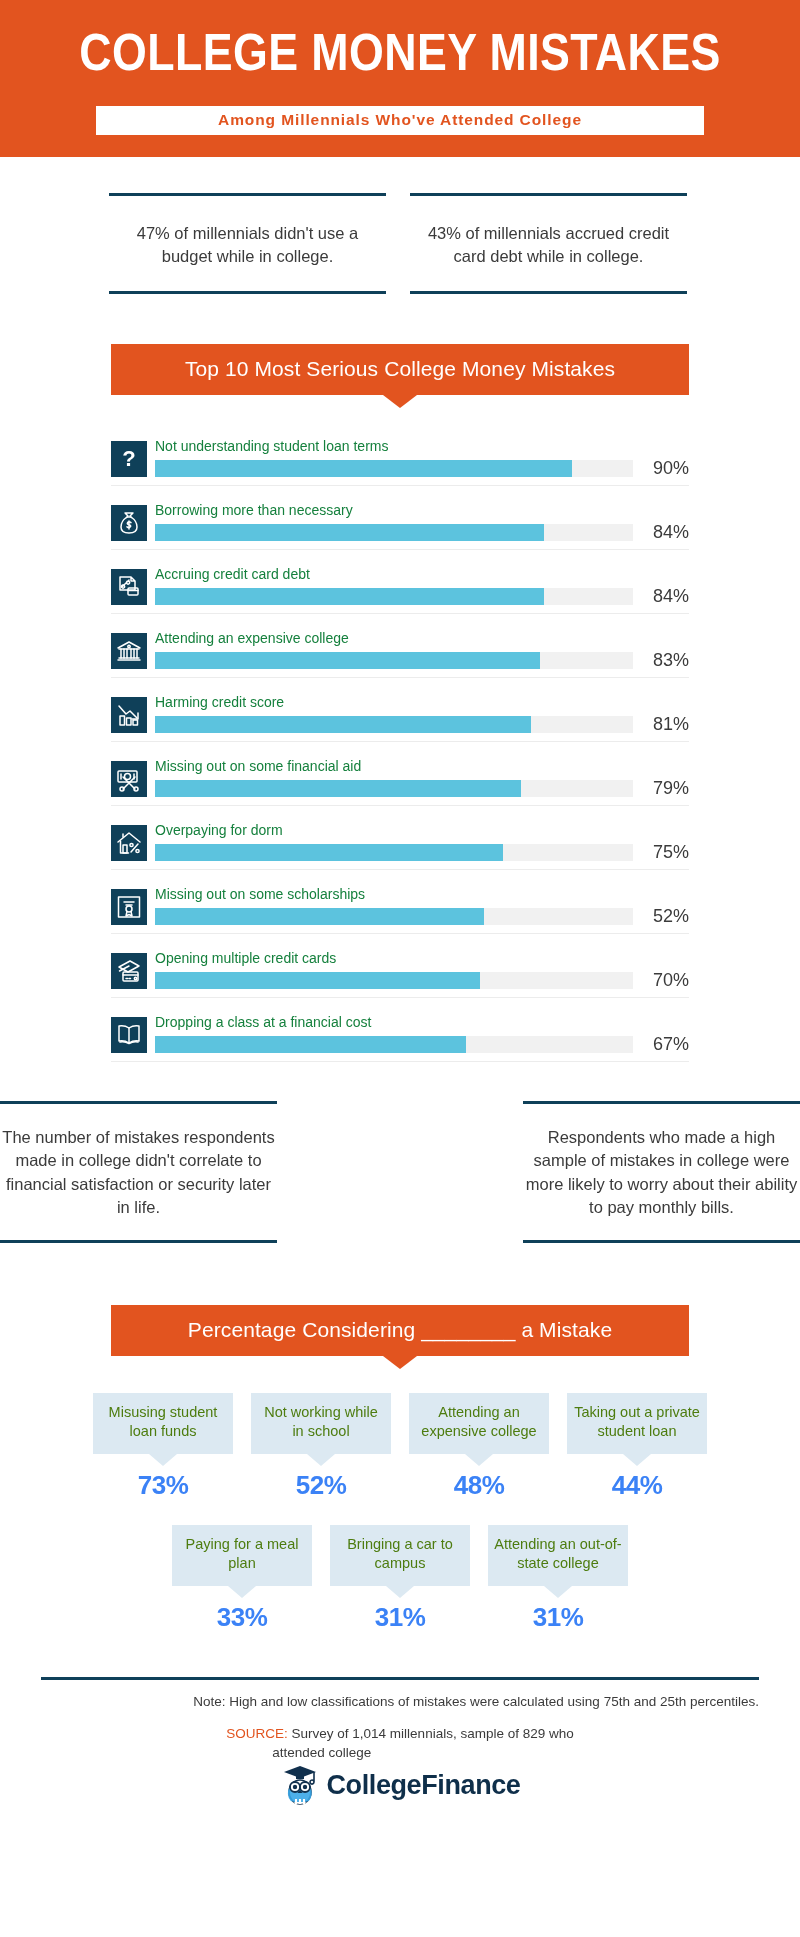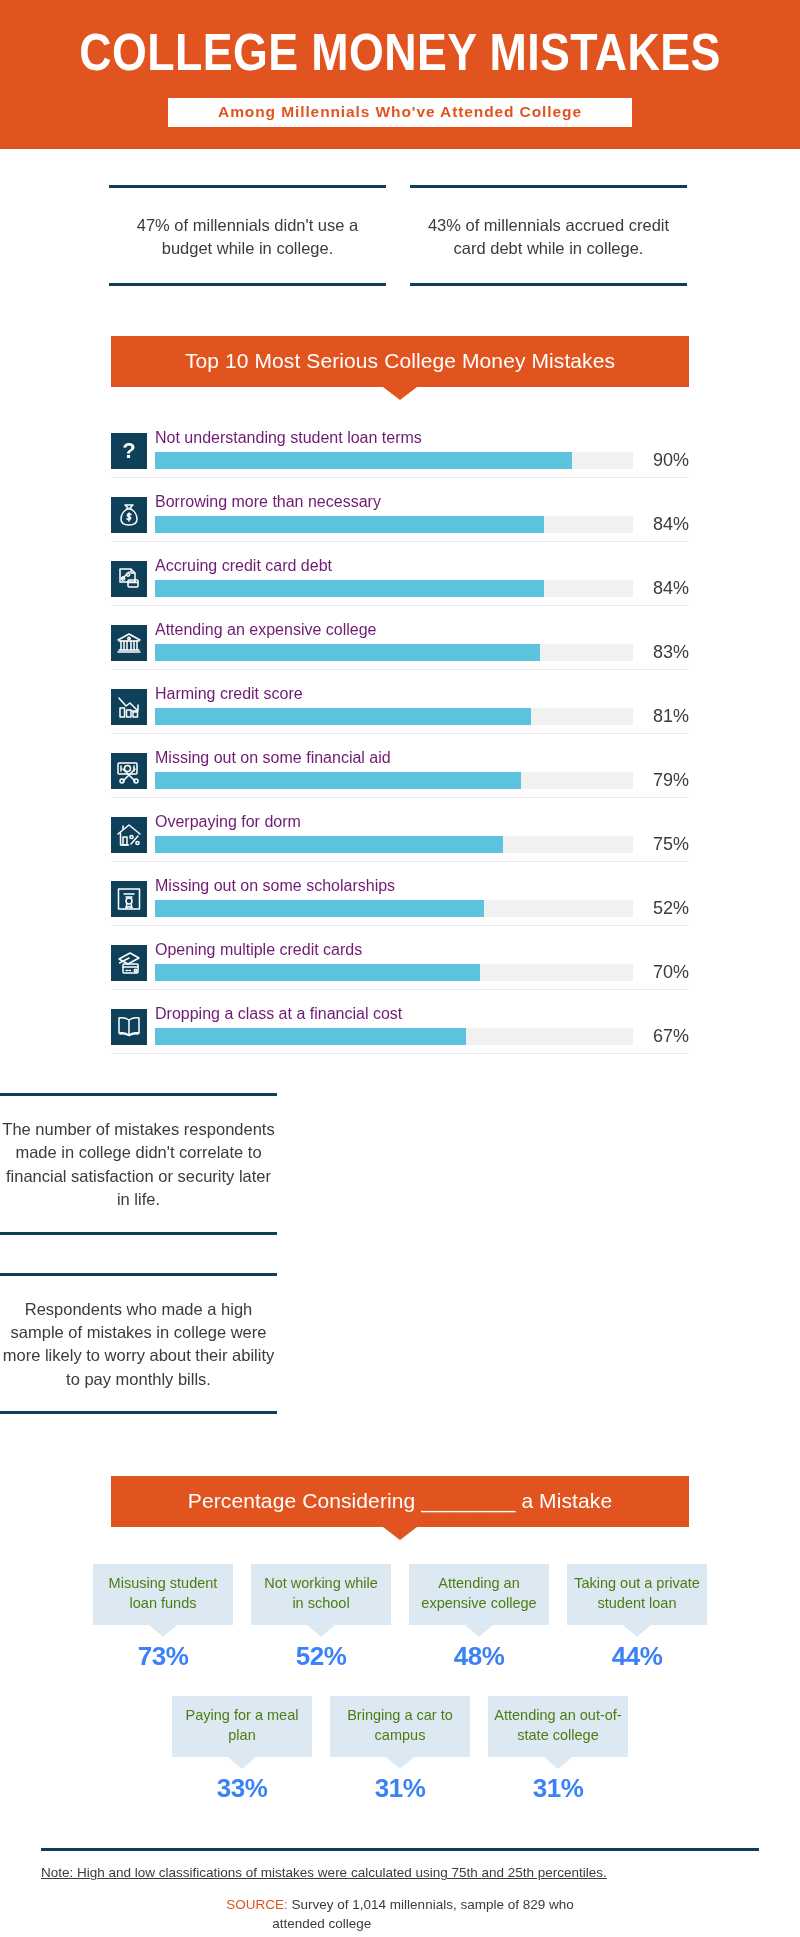--- a/index.html
+++ b/index.html
@@ -29,22 +29,22 @@
     font-size: 52px;
     line-height: 1.0;
     letter-spacing: 0.5px;
     color: #ffffff;
     text-transform: uppercase;
     transform: scaleX(0.86);
     transform-origin: center;
     white-space: nowrap;
   }
   .header-sub-wrap {
-    margin: 20px auto 0 auto;
-    width: 464px;
+    margin: 28px auto 0 auto;
+    width: 608px;
     background: #ffffff;
     padding: 5px 0 6px 0;
   }
   .header-sub {
     font-size: 15.5px;
     font-weight: 700;
     letter-spacing: 0.9px;
     color: #e2541f;
     text-align: center;
     white-space: nowrap;
@@ -123,22 +123,22 @@
   }
   .icon-box svg { display: block; }
   .icon-q {
     color: #ffffff;
     font-size: 22px;
     font-weight: 700;
     line-height: 1;
   }
   .bar-main { flex: 1; }
   .bar-label {
-    font-size: 16px;
-    color: #701a75;
+    font-size: 14px;
+    color: #15803d;
     margin-bottom: 5px;
     line-height: 1.1;
     white-space: nowrap;
   }
   .bar-track {
     position: relative;
     height: 17px;
     background: #f1f1f1;
     width: 100%;
   }
@@ -156,21 +156,20 @@
     padding-bottom: 0px;
     line-height: 1;
   }
 
   
   .stat-row-2 {
     display: flex;
     justify-content: space-between;
     gap: 38px;
     padding: 30px 0 0 0;
-    flex-direction: column;
   }
   .stat-box-2 {
     width: 277px;
     border-top: 3px solid #0f4059;
     border-bottom: 3px solid #0f4059;
     padding: 22px 2px 20px 2px;
     text-align: center;
   }
 
   
@@ -217,23 +216,22 @@
   
   .footer {
     width: 718px;
     margin: 44px auto 0 auto;
     border-top: 3px solid #0f4059;
     padding-top: 14px;
   }
   .footer-note {
     font-size: 13.5px;
     color: #3b3b3b;
-    text-align: left;
+    text-align: right;
     margin-bottom: 16px;
-    text-decoration: underline;
   }
   .footer-bottom {
     display: flex;
     align-items: center;
     justify-content: space-between;
     padding: 0 4px;
     flex-direction: column;
   }
   .source-block {
     font-size: 13.5px;

